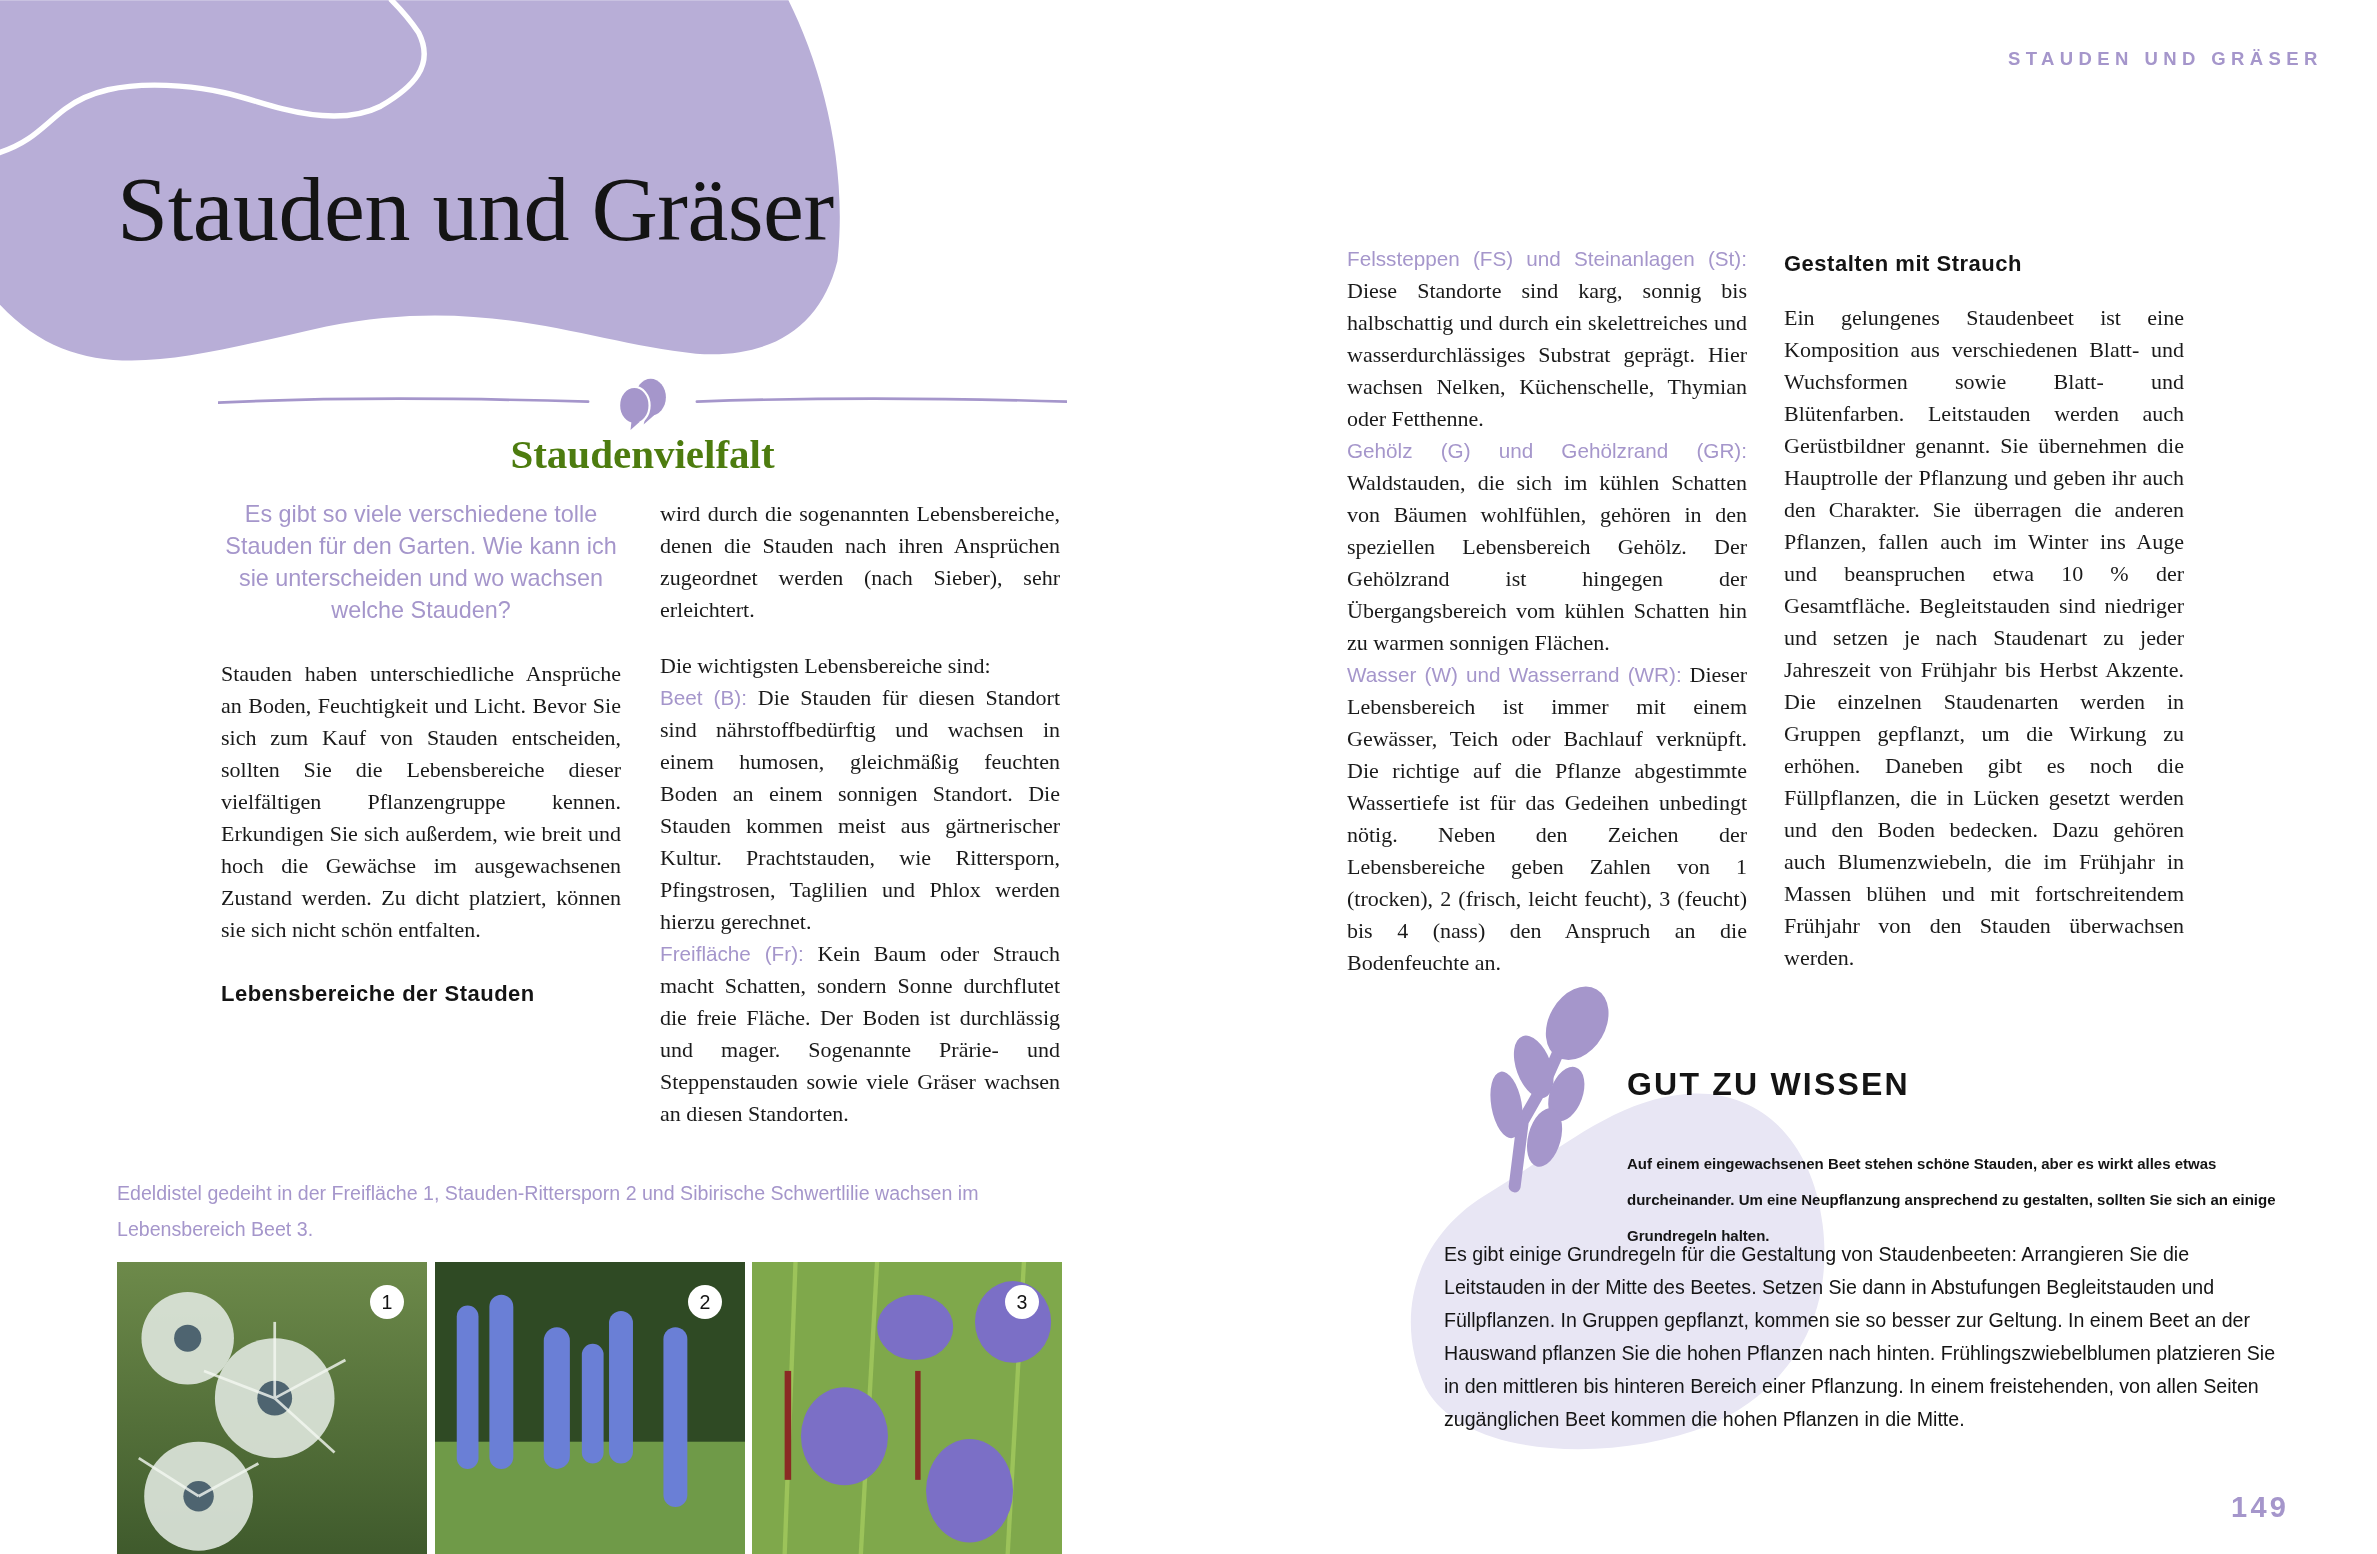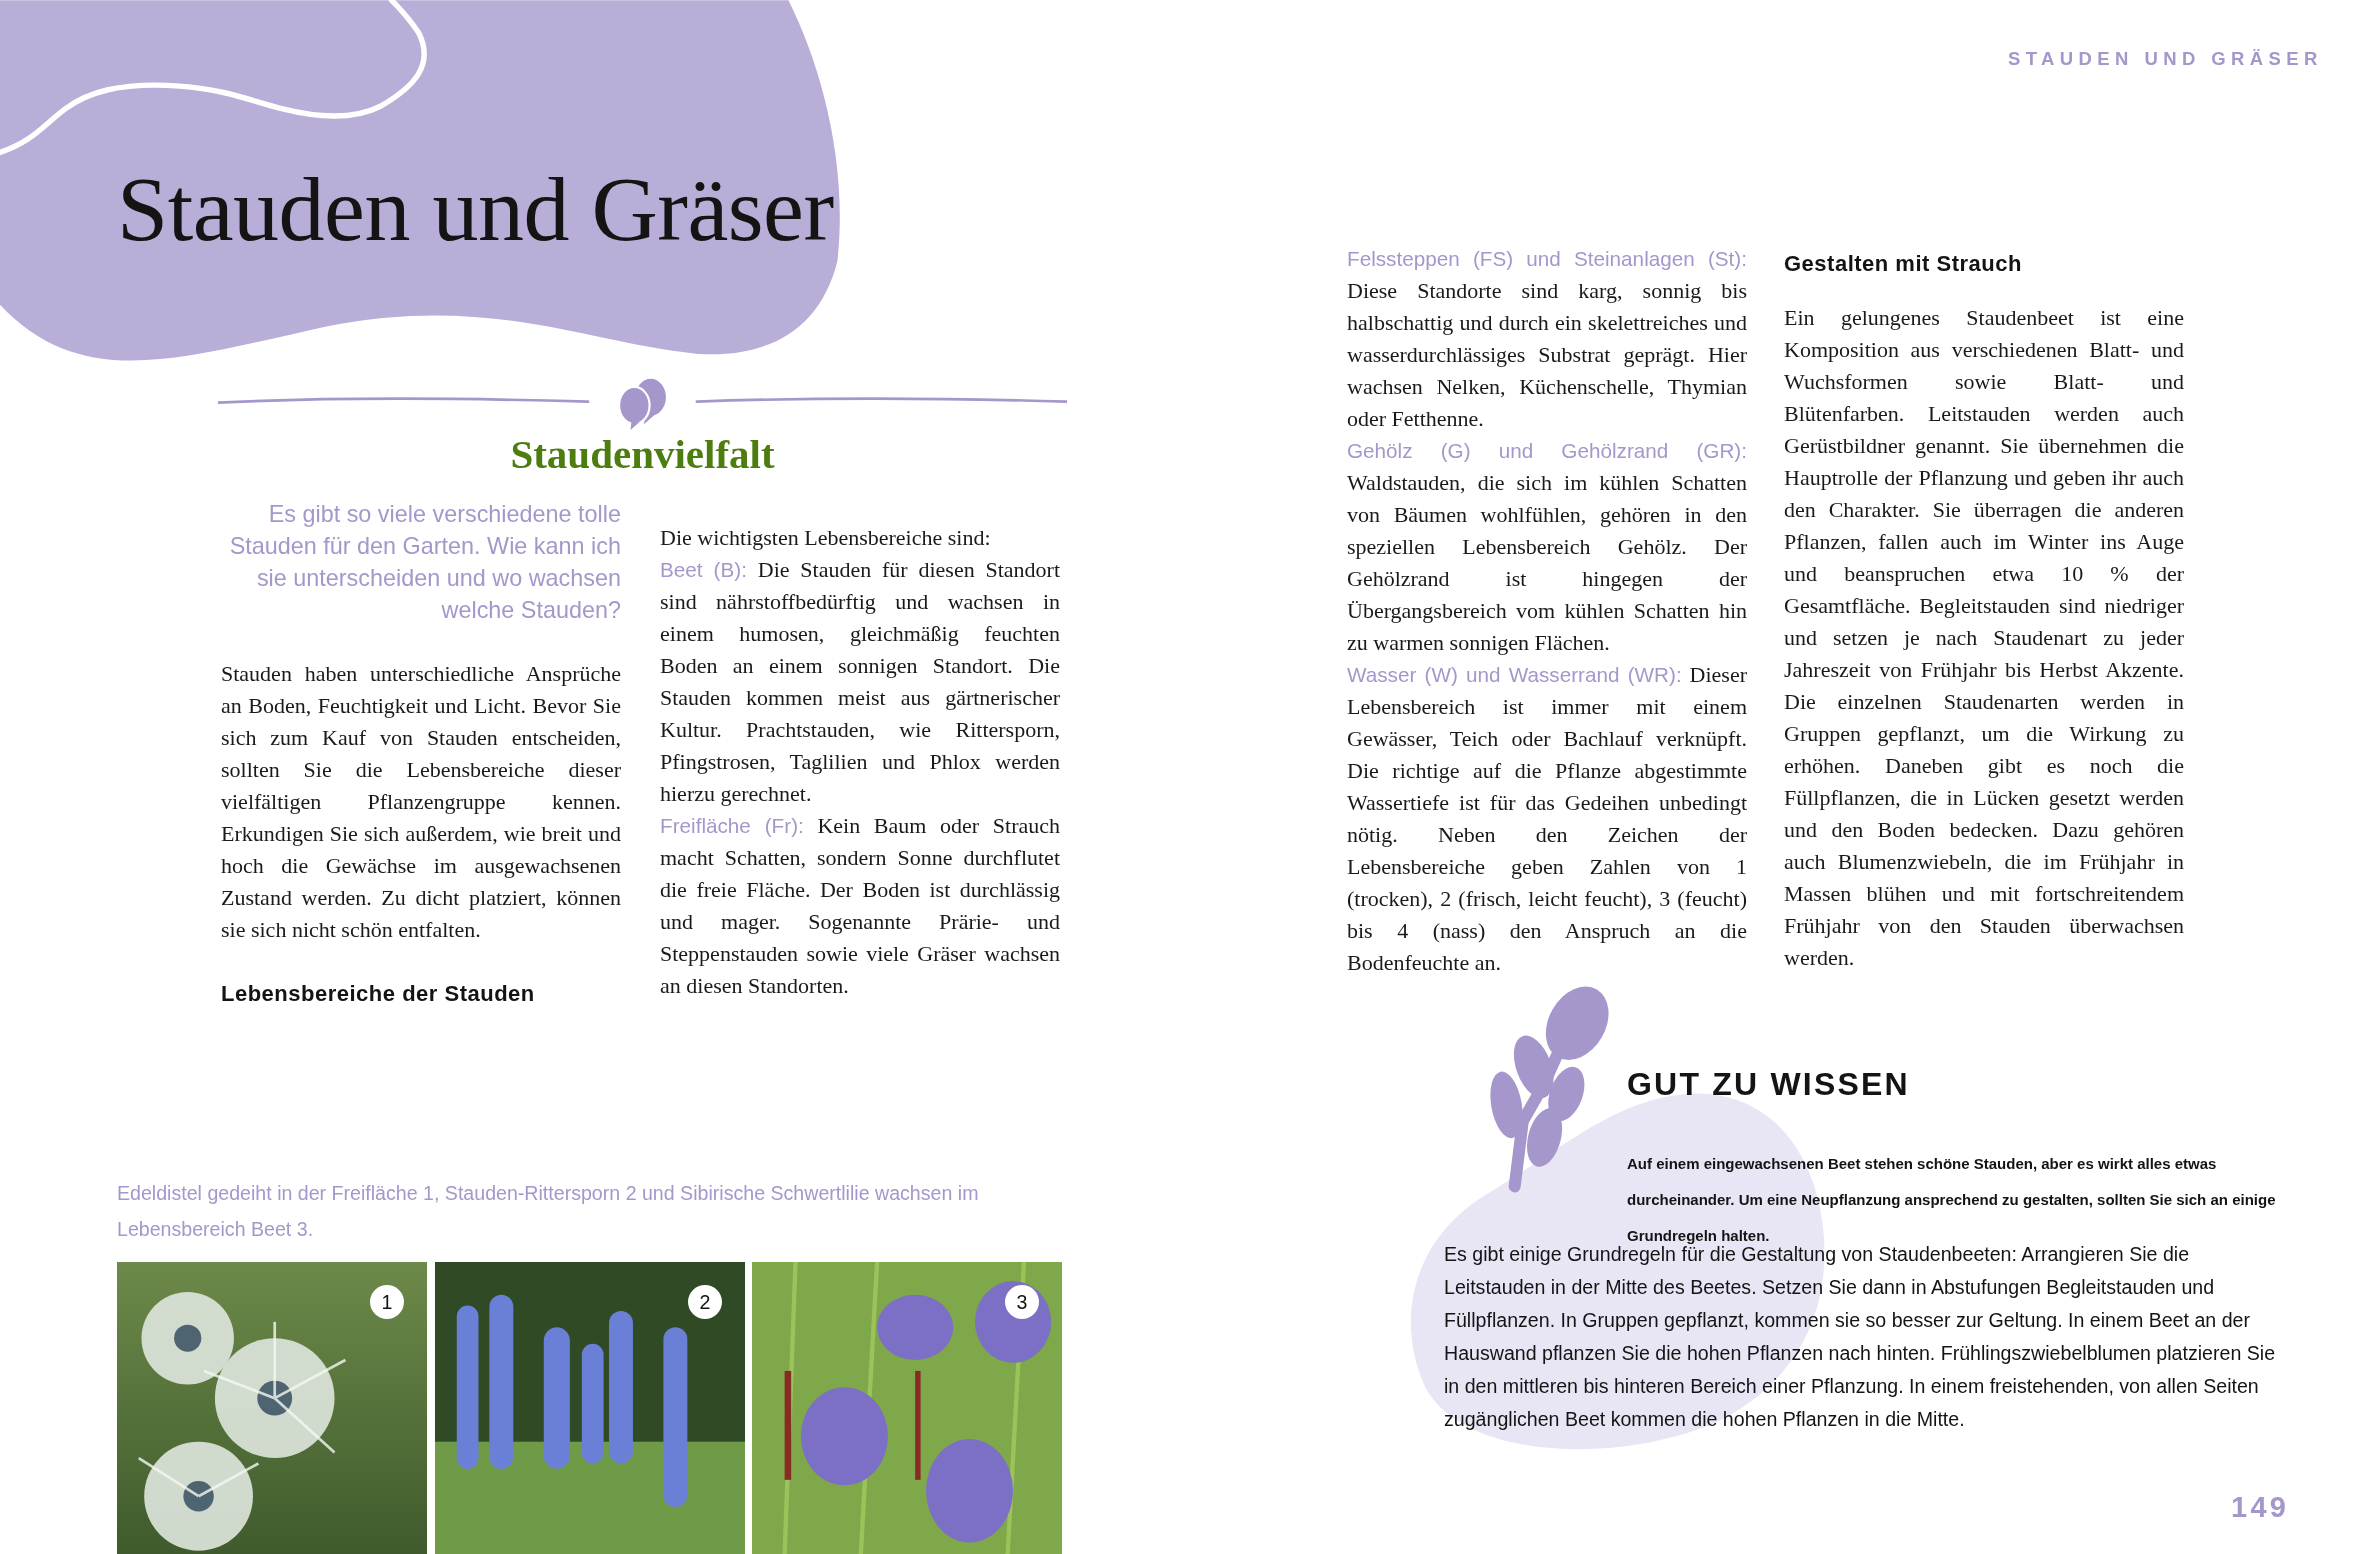--- a/index.html
+++ b/index.html
@@ -12,21 +12,21 @@
   
   #blob { left:0; top:0; width:870px; height:381px; }
   #chapter-title { left:117px; top:163px; font-size:92px; line-height:1; color:#141414; letter-spacing:-0.5px; }
 
   
   #divider { left:218px; top:370px; width:849px; height:60px; }
   #section-title { left:218px; top:430px; width:849px; text-align:center; font-size:41px; font-weight:bold; color:#4d7c0f; }
 
   .col { font-size:22px; line-height:32px; text-align:justify; hyphens:manual; }
   .col p { margin:0; }
-  .lead { font-size:23.4px; line-height:32px; color:#a596cb; text-align:right; }
+  .lead { font-size:23.4px; line-height:32px; color:#a596cb; text-align:center; }
   .subhead { font-size:22px; font-weight:bold; line-height:32px; letter-spacing:0.5px; color:#141414; }
   .label { font-family:"Liberation Sans", "DejaVu Sans", sans-serif; color:#a596cb; font-size:20.7px; }
 
   #col1 { left:221px; top:498px; width:400px; }
   #col2 { left:660px; top:498px; width:400px; }
   #col3 { left:1347px; top:243px; width:400px; }
   #col4 { left:1784px; top:243px; width:400px; }
 
   #caption { left:117px; top:1175px; width:947px; font-size:19.6px; line-height:36px; color:#a596cb; }
 
@@ -66,20 +66,21 @@
 </svg>
 <div id="section-title" class="abs serif">Staudenvielfalt</div>
 
 <div id="col1" class="abs col">
   <p class="lead sans">Es gibt so viele verschiedene tolle Stauden für den Garten. Wie kann ich sie unterscheiden und wo wachsen welche Stauden?</p>
   <p style="margin-top:32px">Stauden haben unterschiedliche Ansprüche an Boden, Feuchtigkeit und Licht. Bevor Sie sich zum Kauf von Stauden entscheiden, sollten Sie die Lebensbereiche dieser vielfältigen Pflanzengruppe kennen. Erkundigen Sie sich außerdem, wie breit und hoch die Gewächse im ausgewachsenen Zustand werden. Zu dicht platziert, können sie sich nicht schön entfalten.</p>
   <p class="subhead sans" style="margin-top:32px">Lebensbereiche der Stauden</p>
 </div>
 
 <div id="col2" class="abs col">
+  <p>wird durch die sogenannten Lebensbereiche, denen die Stauden nach ihren Ansprüchen zugeordnet werden (nach Sieber), sehr erleichtert.</p>
   <p style="margin-top:24px">Die wichtigsten Lebensbereiche sind:</p>
   <p><span class="label">Beet (B):</span> <span>Die Stauden für diesen Standort sind nährstoffbedürftig und wachsen in einem humosen, gleichmäßig feuchten Boden an einem sonnigen Standort. Die Stauden kommen meist aus gärtnerischer Kultur. Prachtstauden, wie Rittersporn, Pfingstrosen, Taglilien und Phlox werden hierzu gerechnet.</span></p>
   <p><span class="label">Freifläche (Fr):</span> <span>Kein Baum oder Strauch macht Schatten, sondern Sonne durchflutet die freie Fläche. Der Boden ist durchlässig und mager. Sogenannte Prärie- und Steppenstauden sowie viele Gräser wachsen an diesen Standorten.</span></p>
 </div>
 
 <div id="caption" class="abs sans">Edeldistel gedeiht in der Freifläche 1, Stauden-Rittersporn 2 und Sibirische Schwertlilie wachsen im Lebensbereich Beet 3.</div>
 
 <div class="abs photo" style="left:117px;">
   <svg viewBox="0 0 570 538" preserveAspectRatio="none">
     <defs>

